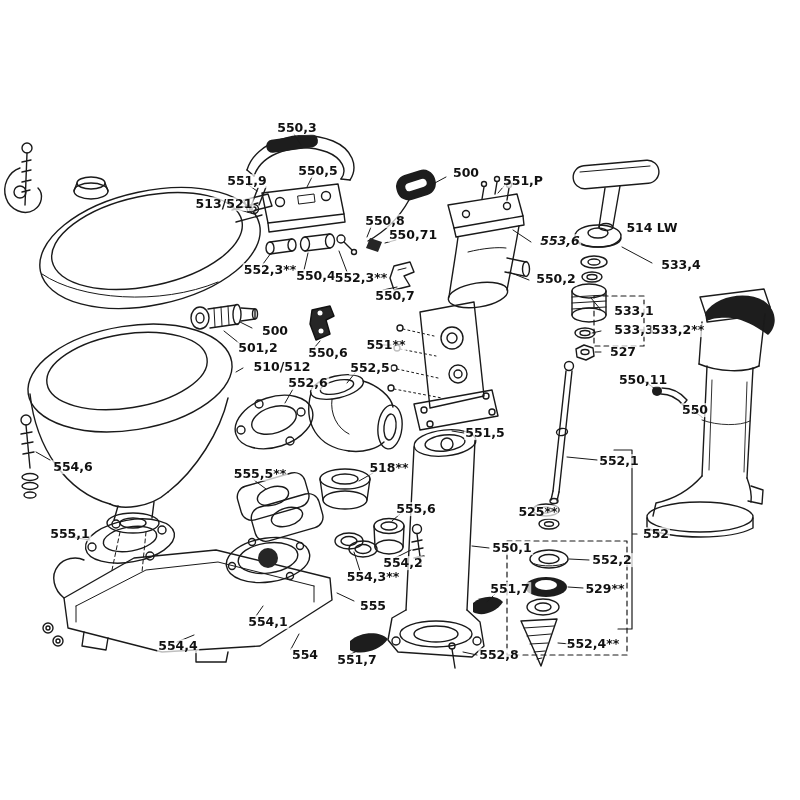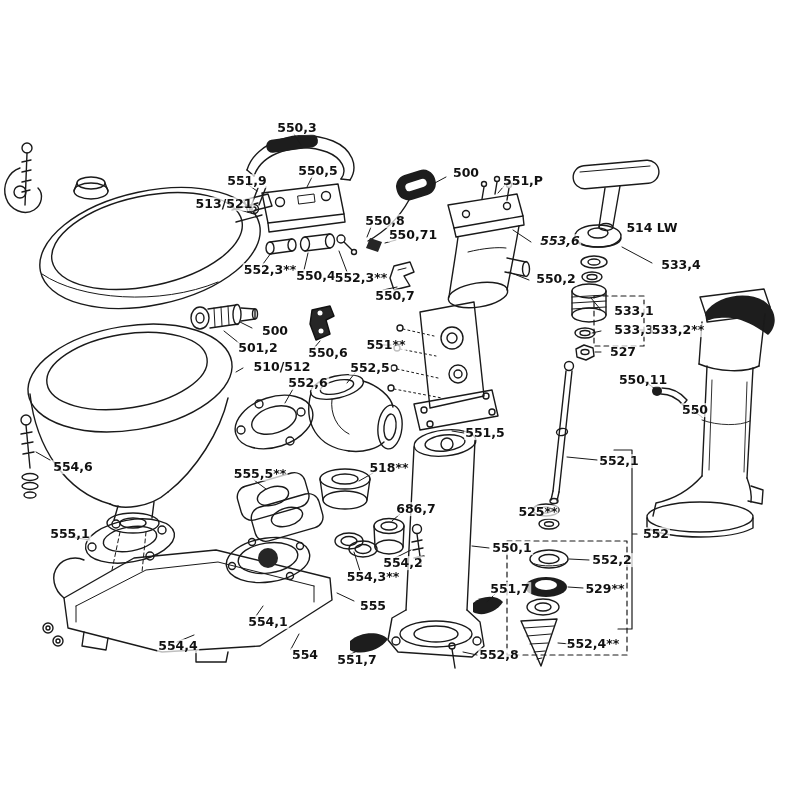--- a/index.html
+++ b/index.html
@@ -424,21 +424,21 @@
       <span class="part-label" style="left: 268px; top: 367px;">510/512</span>
       <span class="part-label" style="left: 629px; top: 380px; text-align: center;">550,11</span>
       <span class="part-label" style="left: 294px; top: 383px;">552,6</span>
       <span class="part-label" style="left: 356px; top: 368px; text-align: center;">552,5</span>
       <span class="part-label" style="left: 681px; top: 410px;">550</span>
       <span class="part-label" style="left: 59px; top: 467px;">554,6</span>
       <span class="part-label" style="left: 471px; top: 433px;">551,5</span>
       <span class="part-label" style="left: 605px; top: 461px;">552,1</span>
       <span class="part-label" style="left: 246px; top: 474px;">555,5**</span>
       <span class="part-label" style="left: 375px; top: 468px;">518**</span>
-      <span class="part-label" style="left: 402px; top: 509px;">686,7</span>
+      <span class="part-label" style="left: 402px; top: 509px;">555,6</span>
       <span class="part-label" style="left: 524px; top: 512px;">525**</span>
       <span class="part-label" style="left: 642px; top: 534px;">552</span>
       <span class="part-label" style="left: 56px; top: 534px;">555,1</span>
       <span class="part-label" style="left: 498px; top: 548px;">550,1</span>
       <span class="part-label" style="left: 389px; top: 563px;">554,2</span>
       <span class="part-label" style="left: 598px; top: 560px; text-align: center;">552,2</span>
       <span class="part-label" style="left: 359px; top: 577px;">554,3**</span>
       <span class="part-label" style="left: 591px; top: 589px;">529**</span>
       <span class="part-label" style="left: 496px; top: 589px;">551,7</span>
       <span class="part-label" style="left: 359px; top: 606px;">555</span>

